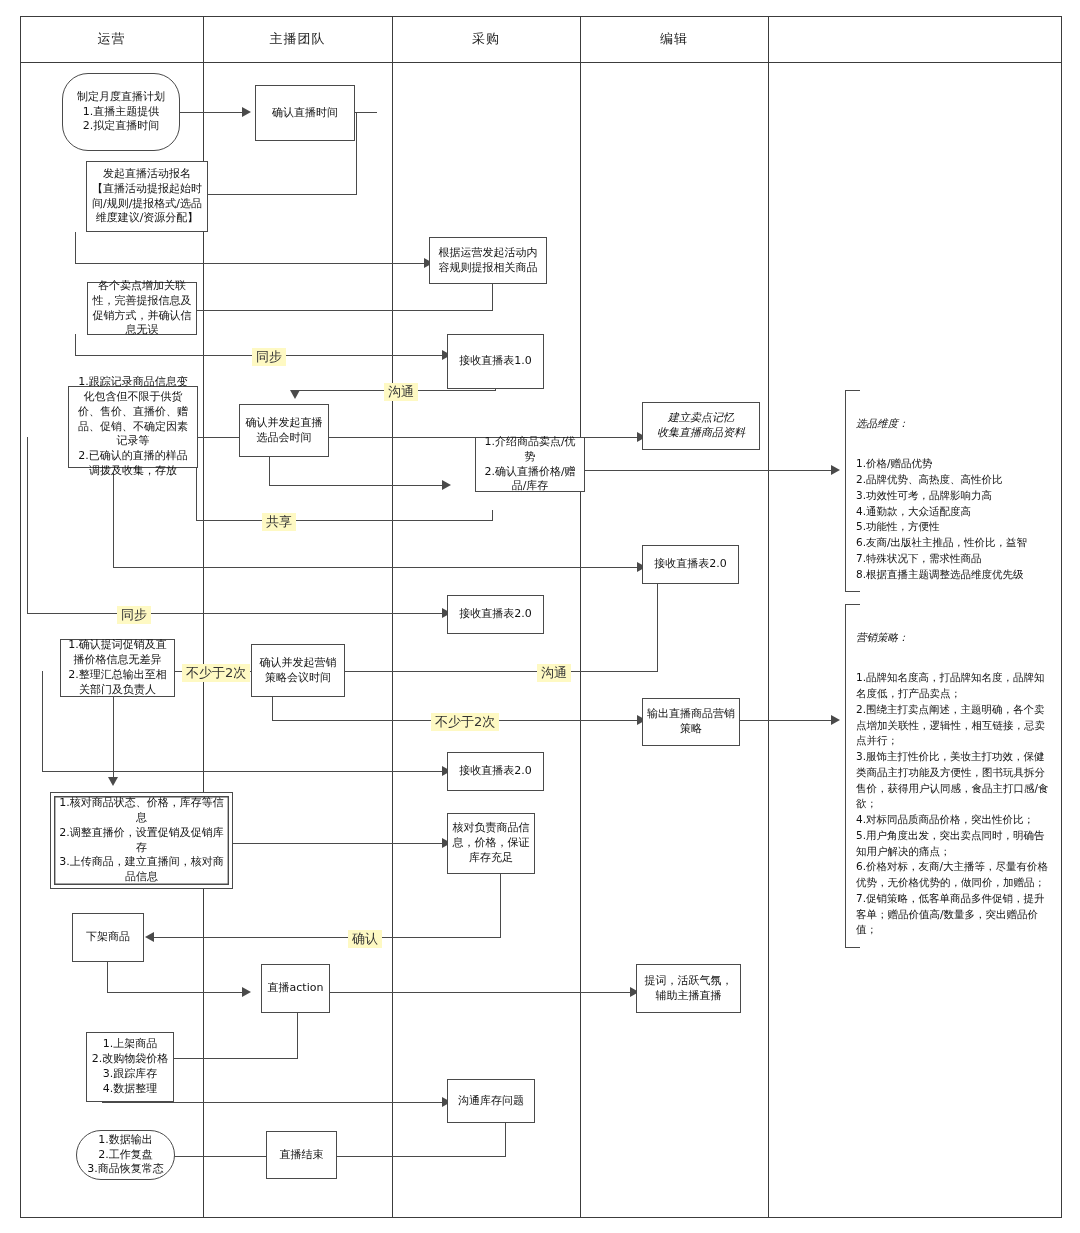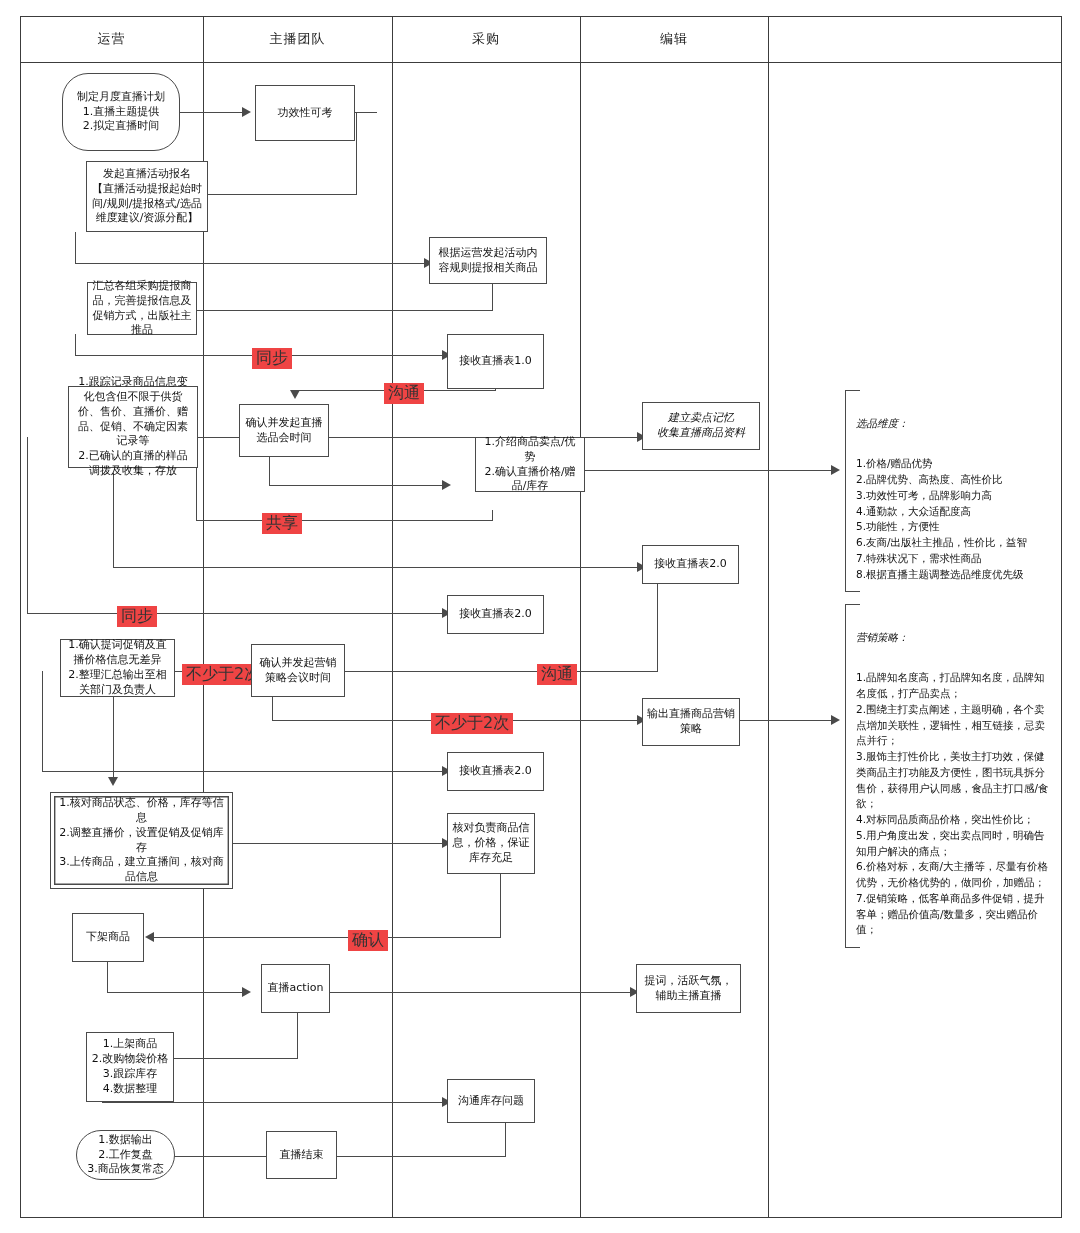--- a/index.html
+++ b/index.html
@@ -33,21 +33,21 @@
 
   
   .ln{position:absolute;background:#4a4a4a;z-index:2;}
   .lnh{height:1.3px;}
   .lnv{width:1.3px;}
   .arw{position:absolute;width:0;height:0;z-index:3;}
   .arw-r{border-top:5px solid transparent;border-bottom:5px solid transparent;border-left:9px solid #4a4a4a;}
   .arw-l{border-top:5px solid transparent;border-bottom:5px solid transparent;border-right:9px solid #4a4a4a;}
   .arw-d{border-left:5px solid transparent;border-right:5px solid transparent;border-top:9px solid #4a4a4a;}
 
-  .elabel{position:absolute;background:#ef4444;padding:0 4px;font-size:16px;color:#333;
+  .elabel{position:absolute;background:#fef9c3;padding:0 4px;font-size:13px;color:#333;
     z-index:4;white-space:nowrap;}
 </style>
 </head>
 <body>
 
 <div id="canvas">
 
   <div class="lane-frame" style="left:20px;top:16px;width:1042px;height:1202px;"></div>
   <div class="lane-header-rule" style="left:20px;top:62px;width:1042px;"></div>
 
@@ -164,25 +164,25 @@
   <div class="ln lnv" style="left:505px;top:1122px;height:35px;"></div>
   <div class="ln lnh" style="left:337px;top:1156px;width:169px;"></div>
   <div class="arw arw-l" style="left:328px;top:1151px;"></div>
 
   <div class="ln lnh" style="left:156px;top:1156px;width:110px;"></div>
   <div class="arw arw-l" style="left:147px;top:1151px;"></div>
 
   <div class="node round" style="left:62px;top:73px;width:118px;height:78px;">制定月度直播计划
 1.直播主题提供
 2.拟定直播时间</div>
-  <div class="node" style="left:255px;top:85px;width:100px;height:56px;">功效性可考</div>
+  <div class="node" style="left:255px;top:85px;width:100px;height:56px;">确认直播时间</div>
   <div class="node tight" style="left:58px;top:161px;width:122px;height:71px;">发起直播活动报名
 【直播活动提报起始时间/规则/提报格式/选品维度建议/资源分配】</div>
   <div class="node" style="left:429px;top:237px;width:118px;height:47px;">根据运营发起活动内容规则提报相关商品</div>
-  <div class="node tight" style="left:59px;top:282px;width:110px;height:53px;">汇总各组采购提报商品，完善提报信息及促销方式，出版社主推品</div>
+  <div class="node tight" style="left:59px;top:282px;width:110px;height:53px;">各个卖点增加关联性，完善提报信息及促销方式，并确认信息无误</div>
   <div class="node" style="left:447px;top:334px;width:97px;height:55px;">接收直播表1.0</div>
   <div class="node tight" style="left:40px;top:386px;width:130px;height:82px;">1.跟踪记录商品信息变化包含但不限于供货价、售价、直播价、赠品、促销、不确定因素记录等
 2.已确认的直播的样品调拨及收集，存放</div>
   <div class="node" style="left:239px;top:404px;width:90px;height:53px;">确认并发起直播选品会时间</div>
   <div class="node" style="left:642px;top:402px;width:118px;height:48px;font-style:italic;">建立卖点记忆
 收集直播商品资料</div>
   <div class="node tight" style="left:447px;top:437px;width:110px;height:55px;">1.介绍商品卖点/优势
 2.确认直播价格/赠品/库存</div>
   <div class="node" style="left:642px;top:545px;width:97px;height:39px;">接收直播表2.0</div>
   <div class="node" style="left:447px;top:595px;width:97px;height:39px;">接收直播表2.0</div>

